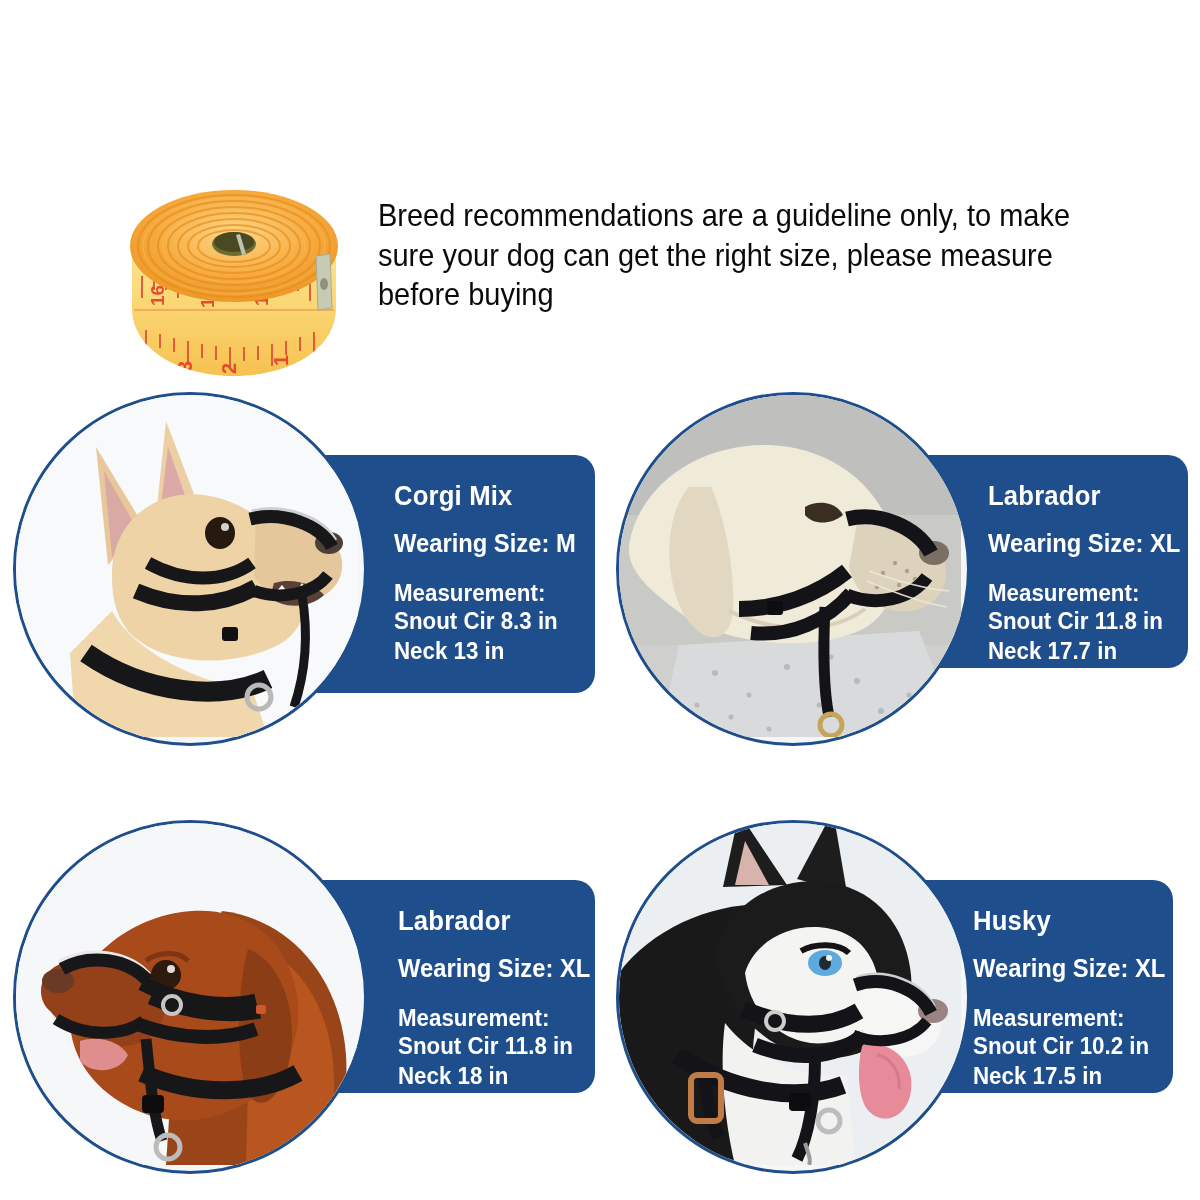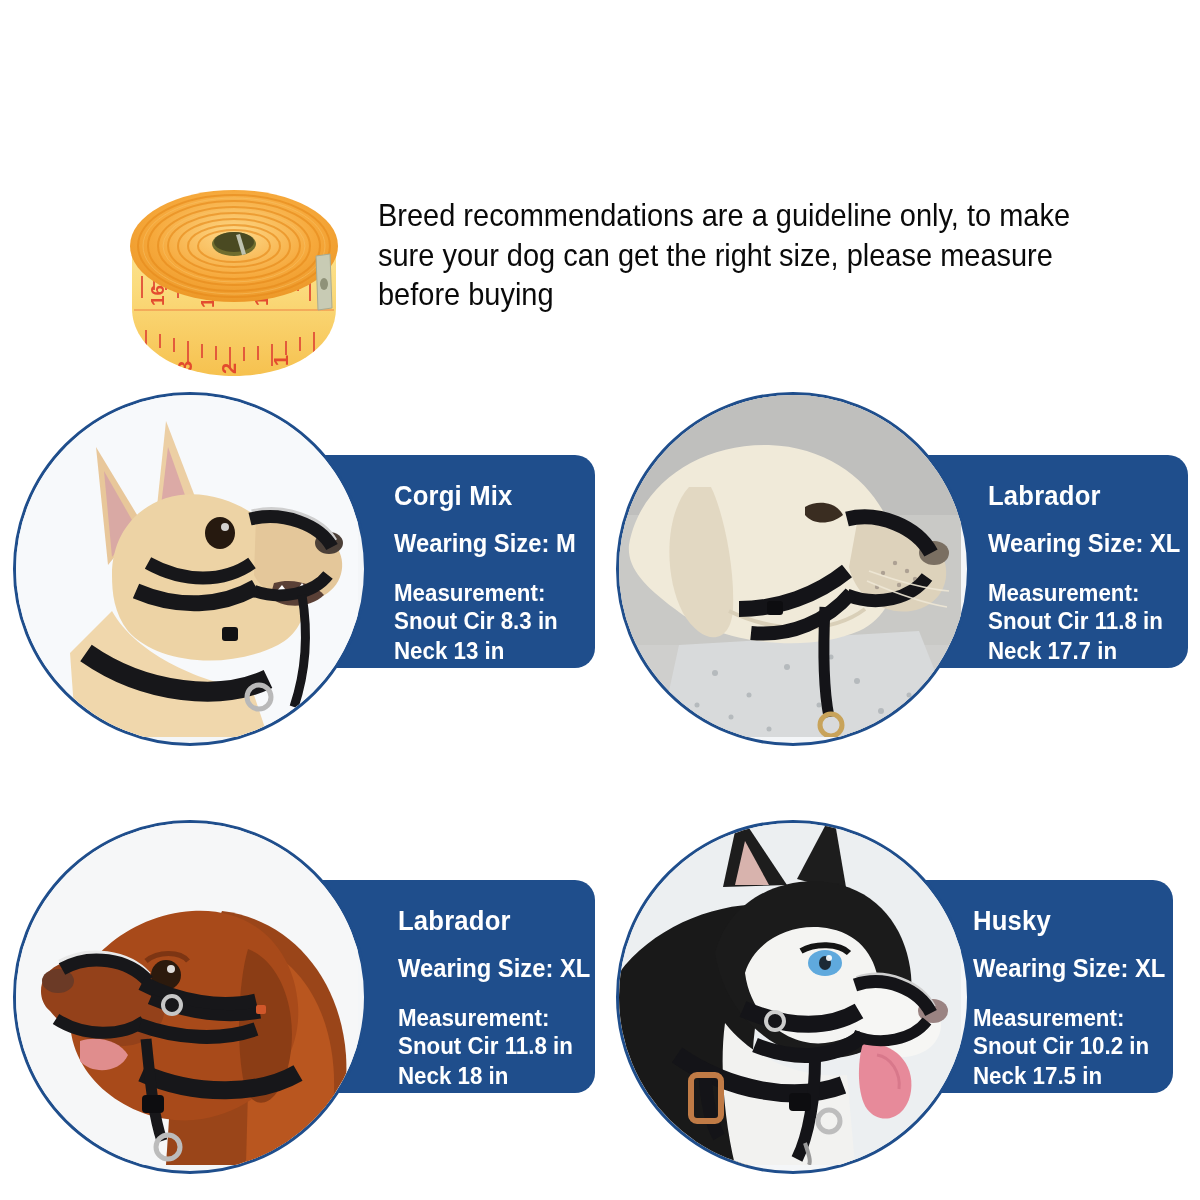--- a/index.html
+++ b/index.html
@@ -180,21 +180,21 @@
       <path d="M122 76 L128 96 L124 97 L118 77 Z" fill="#bfc2b0"></path>
 
       <path d="M198 98 L212 96 L214 150 L200 152 Z" fill="#c8cbb4" stroke="#a7ab92" stroke-width="1"></path>
       <ellipse cx="206" cy="126" rx="4" ry="6" fill="#8f9279"></ellipse>
     </svg>
   </div>
 
   <div class="intro-note">Breed recommendations are a guideline only, to make sure your dog can get the right size, please measure before buying</div>
 
   <div class="card">
-    <div class="panel r-right" style="left:230px;top:455px;width:365px;height:213px;">
+    <div class="panel r-right" style="left:230px;top:455px;width:365px;height:238px;">
       <div style="margin-left:116px;">
         <div class="breed">Corgi Mix</div>
         <div class="wearing">
           <span>Wearing Size: </span>
           <span>M</span>
         </div>
         <div class="mlabel">Measurement:</div>
         <div class="mline">Snout Cir 8.3 in</div>
         <div class="mline">Neck 13 in</div>
       </div>

